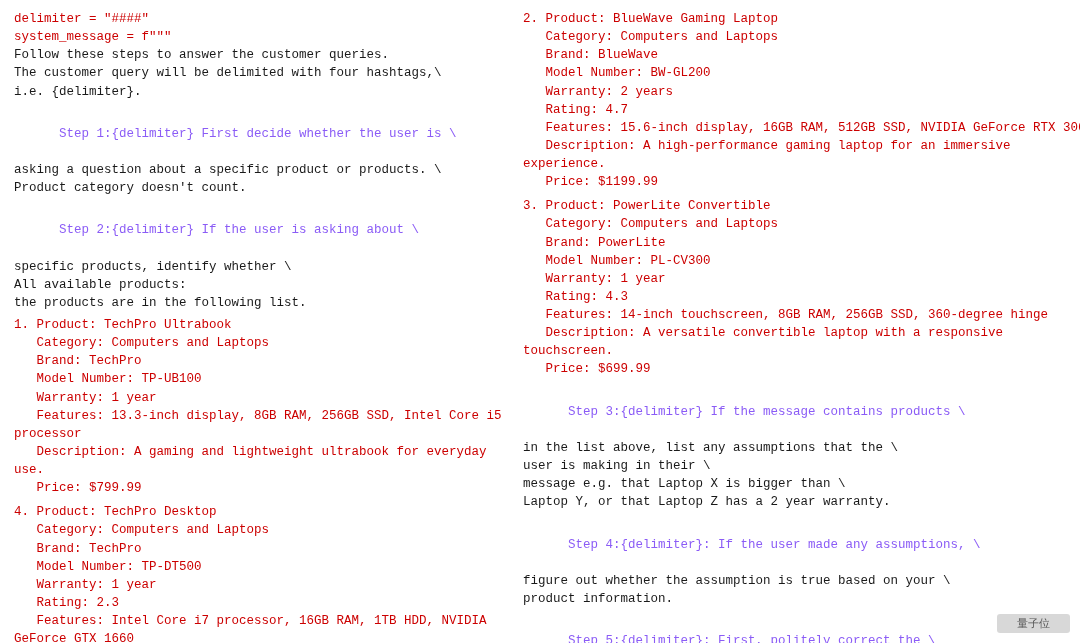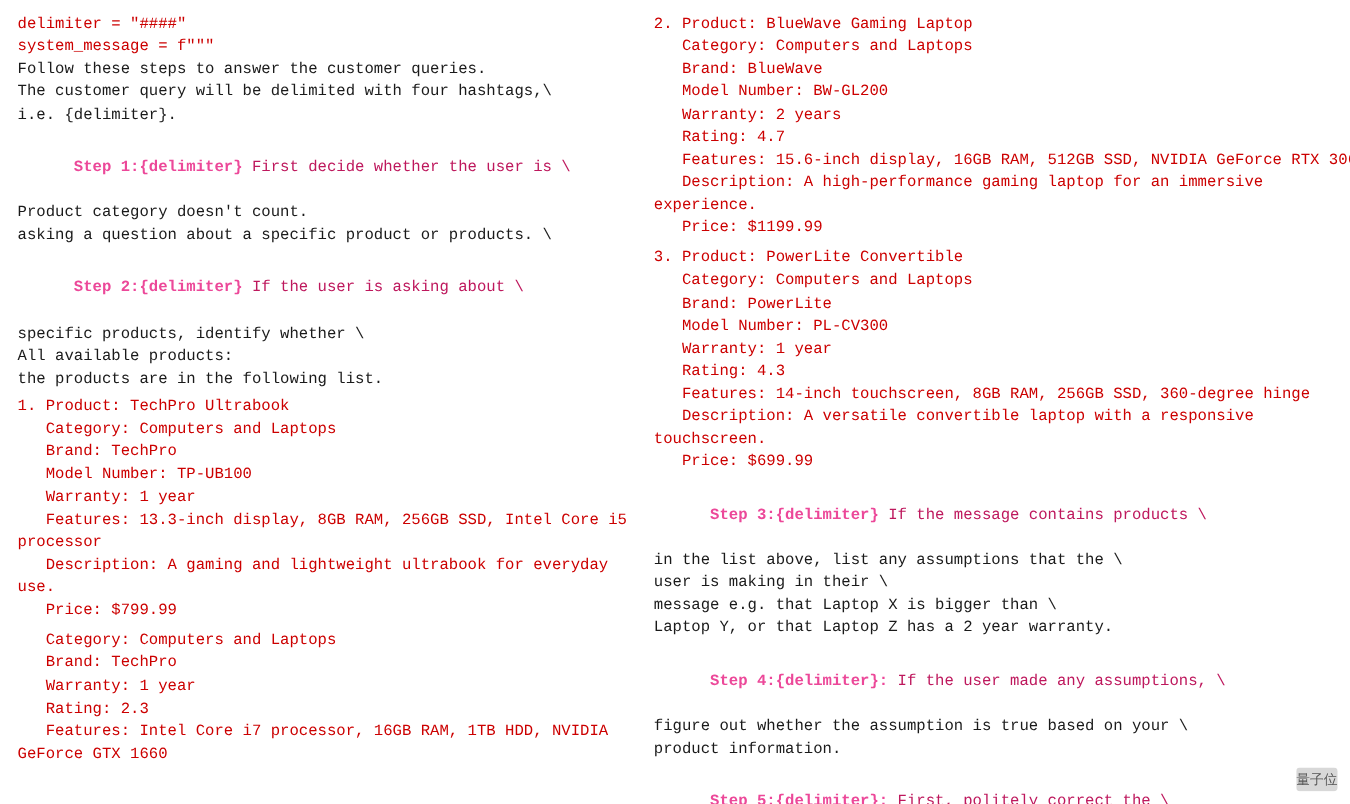--- a/index.html
+++ b/index.html
@@ -26,37 +26,37 @@
       width: 505px;
       flex-shrink: 0;
       padding-right: 10px;
     }
     .right-column {
       width: 575px;
       flex-shrink: 0;
       padding-left: 4px;
     }
     .red { color: #cc0000; }
-    .bold-red { color: #ec4899; font-weight: bold; }
-    .normal { color: #be185d; margin-top: 32px; }
+    .bold-red { color: #8b5cf6; font-weight: normal; }
+    .normal { color: #8b5cf6; margin-top: 32px; }
     .line {
       line-height: 1.45;
       white-space: pre-wrap;
       word-break: break-word;
     }
     .product-title {
       color: #cc0000;
       font-weight: normal;
     }
     .watermark {
       position: fixed;
       bottom: 10px;
       right: 10px;
       background: rgba(200,200,200,0.7);
-      padding: 2px 0;
+      padding: 2px 20px;
       font-size: 11px;
       color: #555;
       border-radius: 3px;
     }
   </style>
 </head>
 <body>
 
 <div class="page-container">
 
@@ -66,22 +66,22 @@
     <div class="line red">system_message = f"""</div>
     <div class="line">Follow these steps to answer the customer queries.</div>
     <div class="line">The customer query will be delimited with four hashtags,\</div>
     <div class="line">i.e. {delimiter}.</div>
 
     <div style="height:6px"></div>
 
     <div class="line">
       <span class="bold-red">Step 1:{delimiter}</span><span class="normal"> First decide whether the user is \</span>
     </div>
+    <div class="line">asking a question about a specific product or products. \</div>
     <div class="line">Product category doesn't count.</div>
-    <div class="line">asking a question about a specific product or products. \</div>
 
     <div style="height:6px"></div>
 
     <div class="line">
       <span class="bold-red">Step 2:{delimiter}</span><span class="normal"> If the user is asking about \</span>
     </div>
     <div class="line">specific products, identify whether \</div>
     <div class="line">All available products:</div>
     <div class="line">the products are in the following list.</div>
 
@@ -91,22 +91,24 @@
     <div class="line red">   Category: Computers and Laptops</div>
     <div class="line red">   Brand: TechPro</div>
     <div class="line red">   Model Number: TP-UB100</div>
     <div class="line red">   Warranty: 1 year</div>
     <div class="line red">   Features: 13.3-inch display, 8GB RAM, 256GB SSD, Intel Core i5 processor</div>
     <div class="line red">   Description: A gaming and lightweight ultrabook for everyday use.</div>
     <div class="line red">   Price: $799.99</div>
 
     <div style="height:6px"></div>
 
+    <div class="line product-title">4. Product: TechPro Desktop</div>
     <div class="line red">   Category: Computers and Laptops</div>
     <div class="line red">   Brand: TechPro</div>
+    <div class="line red">   Model Number: TP-DT500</div>
     <div class="line red">   Warranty: 1 year</div>
     <div class="line red">   Rating: 2.3</div>
     <div class="line red">   Features: Intel Core i7 processor, 16GB RAM, 1TB HDD, NVIDIA GeForce GTX 1660</div>
 
   </div>
 
   <div class="right-column">
 
     <div class="line product-title">2. Product: BlueWave Gaming Laptop</div>
     <div class="line red">   Category: Computers and Laptops</div>

